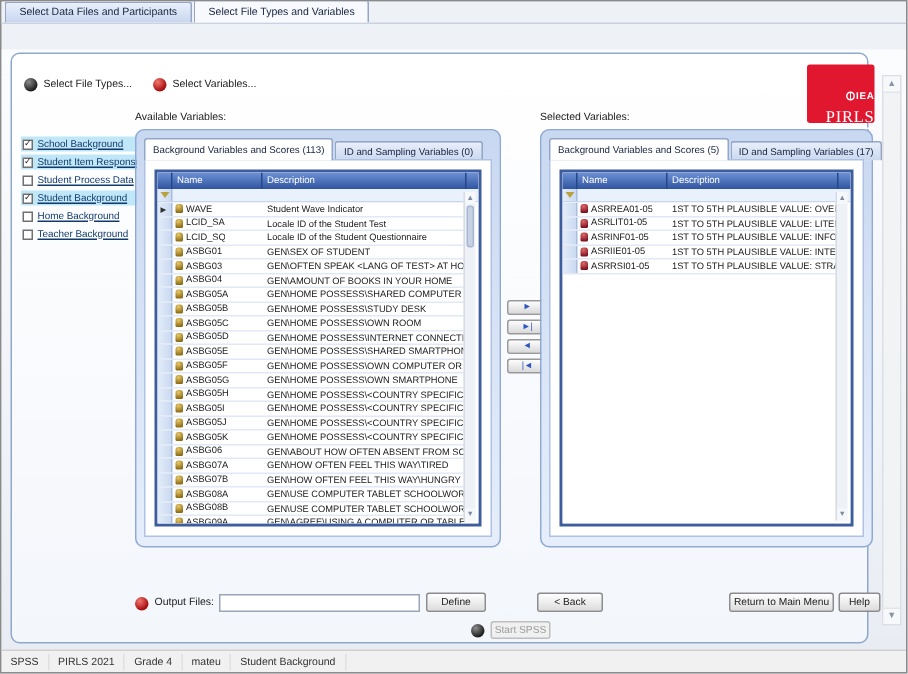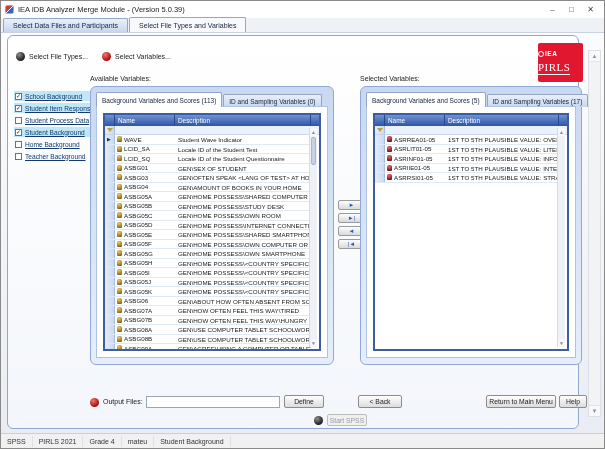--- a/index.html
+++ b/index.html
@@ -38,21 +38,21 @@
   
   .steps { position:absolute; left:8px; top:16px; display:flex; gap:14px; align-items:center; }
   .step { display:flex; align-items:center; gap:4px; cursor:default; }
   .sphere { width:9px; height:9px; border-radius:50%; }
   .sphere.dark { background:radial-gradient(circle at 35% 30%, #8d8d8d, #1d1d1d 70%); }
   .sphere.red  { background:radial-gradient(circle at 35% 30%, #f2766f, #a50d0d 70%); }
   .step-label { font-size:7px; color:#222; white-space:nowrap; }
 
   
   .logo { position:absolute; left:530px; top:7px; width:45px; height:39px; background:#e0172f;
-          color:#fff; text-align:left; border-radius:2px; padding-top:7px; }
+          color:#fff; text-align:right; border-radius:2px; padding-top:18px; }
   .logo-iea { font-size:6.5px; font-weight:bold; letter-spacing:0.5px; }
   .logo-globe { display:inline-block; width:6px; height:6px; border-radius:50%; border:1px solid #fff; margin-right:1px; vertical-align:-1px;
                 background:linear-gradient(90deg,transparent 45%,#fff 45% 55%,transparent 55%); }
   .logo-pirls { font-family:"Liberation Serif", serif; font-size:11px; letter-spacing:0.5px; margin-top:2px;
                 border-bottom:1px solid #fff; display:inline-block; padding-bottom:1px; }
 
   
   .filetypes { position:absolute; left:6px; top:55px; width:78px; }
   .ft-item { display:flex; align-items:center; gap:3px; height:10px; margin-bottom:2px; padding:0 1px; }
   .ft-item.checked { background:#bfe7f7; }
@@ -126,29 +126,20 @@
   
   .statusbar { position:absolute; left:0; right:0; bottom:0; height:15px; background:#f1f1f1; border-top:1px solid #cfcfcf;
                display:flex; align-items:center; font-size:7px; color:#333; }
   .sb-item { padding:0 6px; border-right:1px solid #e0e0e0; height:11px; line-height:11px; white-space:nowrap; }
 </style>
 </head>
 <body>
 
 <div class="window">
 
-  <div class="titlebar">
-    <span class="app-icon"></span>
-    <span class="title-text">IEA IDB Analyzer Merge Module - (Version 5.0.39)</span>
-    <div class="win-controls">
-      <div class="win-btn">–</div>
-      <div class="win-btn">□</div>
-      <div class="win-btn">✕</div>
-    </div>
-  </div>
 
   <div class="tabstrip">
 
       <div class="main-tab">Select Data Files and Participants</div>
 
       <div class="main-tab active">Select File Types and Variables</div>
     </div>
 
   <div class="page">
     <div class="main-panel">

